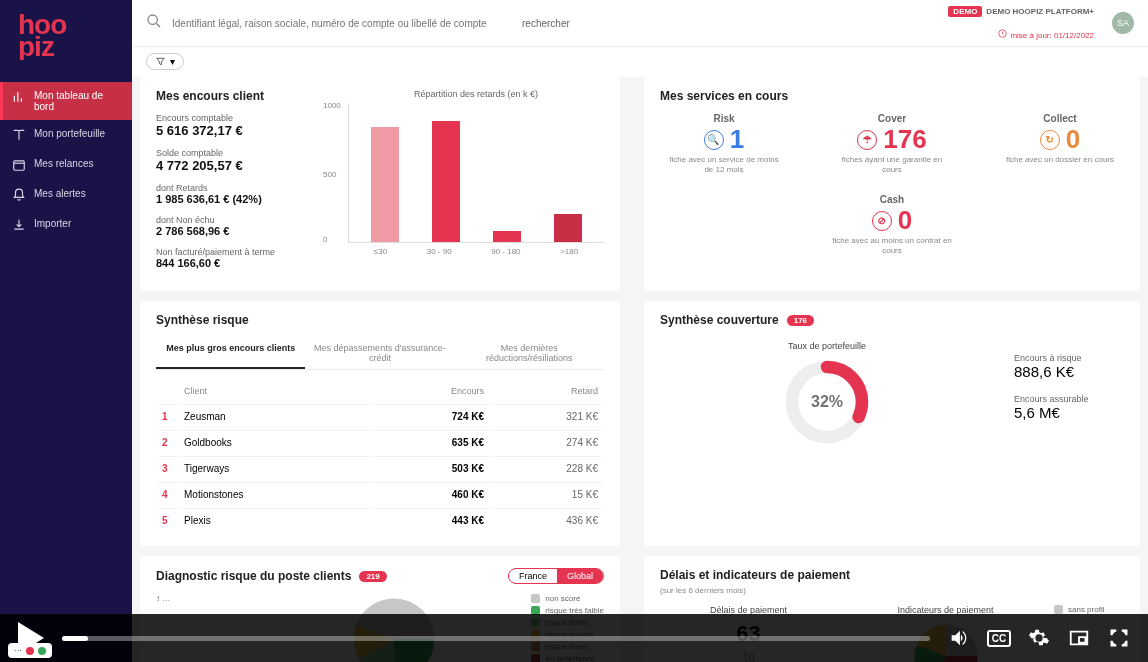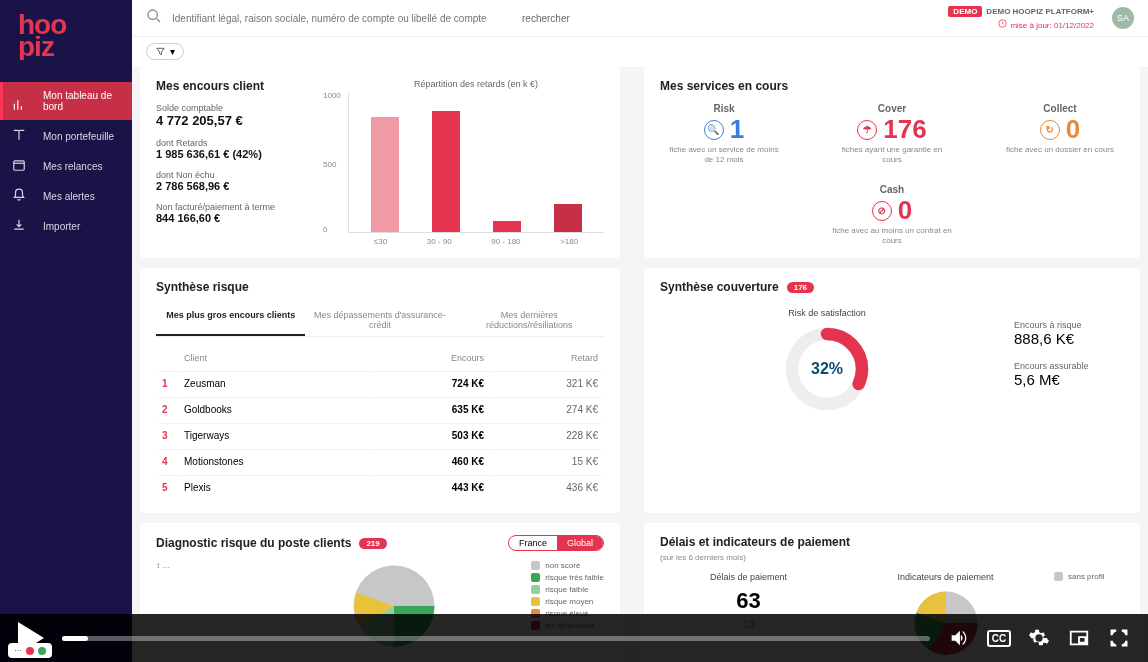--- a/index.html
+++ b/index.html
@@ -4,33 +4,33 @@
 <style>
 * { box-sizing: border-box; margin: 0; padding: 0; font-family: -apple-system, BlinkMacSystemFont, "Segoe UI", Arial, sans-serif; }
 body { background: #f5f5f7; width: 1148px; height: 662px; overflow: hidden; position: relative; }
 
 .app { display: flex; height: 100%; }
 
 
 .sidebar { width: 132px; background: #1a1348; color: #fff; display: flex; flex-direction: column; padding-top: 8px; }
 .logo { padding: 4px 18px 18px 18px; }
 .logo svg text { font-size: 28px; font-weight: 700; letter-spacing: -1px; }
-.nav-item { display: flex; align-items: flex-end; gap: 17px; padding: 8px 12px; font-size: 10px; cursor: pointer; color: #d8d6e6; }
+.nav-item { display: flex; align-items: flex-start; gap: 8px; padding: 8px 12px; font-size: 10px; cursor: pointer; color: #d8d6e6; }
 .nav-item.active { background: #c72f46; color: #fff; border-left: 3px solid #ff3558; padding-left: 9px; }
 .nav-item .ico { width: 14px; height: 14px; display: inline-flex; align-items: center; justify-content: center; }
 
 
 .main { flex: 1; display: flex; flex-direction: column; overflow: hidden; }
 
 
 .topbar { display: flex; align-items: center; gap: 10px; padding: 6px 14px; background: #fff; border-bottom: 1px solid #eee; }
 .search-ico { color: #888; }
 .search-input { flex: 0 0 340px; border: none; font-size: 10px; color: #888; outline: none; }
 .search-btn { font-size: 10px; color: #666; background: none; border: none; cursor: pointer; }
-.topbar-right { margin-left: auto; display: flex; flex-direction: column; align-items: flex-end; gap: 2px; }
+.topbar-right { margin-left: auto; display: flex; flex-direction: column; align-items: flex-end; gap: 12px; }
 .demo-row { display: flex; gap: 4px; align-items: center; }
 .demo-badge { background: #e53450; color: #fff; font-size: 8px; font-weight: 700; padding: 1px 5px; border-radius: 2px; }
 .platform-label { font-size: 8px; color: #666; font-weight: 600; }
 .update-row { font-size: 8px; color: #e53450; display: flex; align-items: flex-end; gap: 3px; }
 .avatar { width: 22px; height: 22px; border-radius: 50%; background: #9fb9a6; color: #fff; font-size: 9px; display: flex; align-items: center; justify-content: center; margin-left: 8px; }
 
 
 .filter-row { padding: 6px 14px; background: #fff; }
 .filter-pill { display: inline-flex; align-items: center; gap: 4px; border: 1px solid #ccc; border-radius: 11px; padding: 2px 8px; font-size: 10px; cursor: pointer; }
 
@@ -218,20 +218,24 @@
       </span>
     </div>
 
     <div class="content">
 
       <div class="row">
 
         <div class="card encours-card">
           <div class="encours-left">
             <div class="card-title">Mes encours client</div>
+            <div class="stat-block">
+              <div class="stat-label">Encours comptable</div>
+              <div class="stat-value">5 616 372,17 €</div>
+            </div>
             <div class="stat-block">
               <div class="stat-label">Solde comptable</div>
               <div class="stat-value">4 772 205,57 €</div>
             </div>
             <div class="stat-block stat-sub">
               <div class="stat-label">dont Retards</div>
               <div class="stat-value">1 985 636,61 € (42%)</div>
             </div>
             <div class="stat-block stat-sub">
               <div class="stat-label">dont Non échu</div>
@@ -350,27 +354,27 @@
           </table>
         </div>
 
         <div class="card couv-card">
           <div class="couv-title-row">
             <span class="card-title" style="margin:0">Synthèse couverture</span>
             <span class="pill-badge">176</span>
           </div>
           <div class="couv-body">
             <div class="donut-block">
-              <div class="donut-label">Risk de satisfaction</div>
+              <div class="donut-label">Taux de portefeuille</div>
               <div class="donut">
                 <svg viewBox="0 0 36 36" width="90" height="90">
                   <circle cx="18" cy="18" r="14" fill="none" stroke="#eee" stroke-width="5"></circle>
                   <circle id="arc0" cx="18" cy="18" r="14" fill="none" stroke="#e53450" stroke-width="5" stroke-linecap="round" transform="rotate(-90 18 18)" stroke-dasharray="28.148670176164547 87.96459430051421"></circle>
                 </svg>
-                <div class="donut-val" style="color:#0c4a6e">32%</div>
+                <div class="donut-val" style="color:#737373">32%</div>
               </div>
             </div>
             <div class="couv-stats">
               <div class="couv-stat">
                 <div class="couv-stat-label">Encours à risque</div>
                 <div class="couv-stat-val">888,6 K€</div>
               </div>
               <div class="couv-stat">
                 <div class="couv-stat-label">Encours assurable</div>
                 <div class="couv-stat-val">5,6 M€</div>

